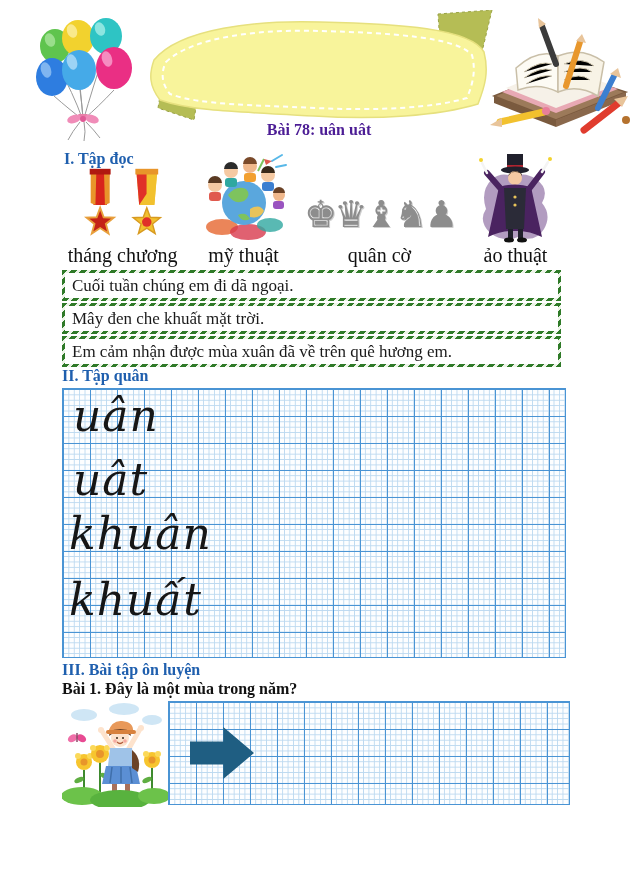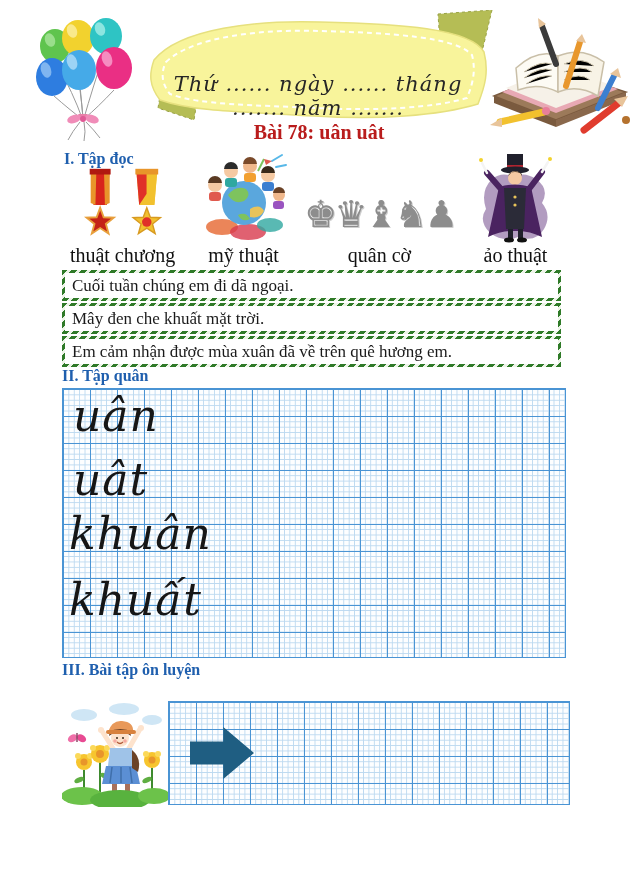--- a/index.html
+++ b/index.html
@@ -5,21 +5,21 @@
   html,body{margin:0;padding:0;background:#ffffff;}
   .page{position:relative;width:638px;height:886px;background:#ffffff;overflow:hidden;
         font-family:"Liberation Serif",serif;color:#1a1a1a;}
   .abs{position:absolute;}
 
   
   .banner-wrap{left:138px;top:10px;width:360px;height:118px;}
   .banner-text{left:150px;top:72px;width:336px;text-align:center;
     font-family:"DejaVu Serif",serif;font-style:italic;font-size:21px;color:#262626;letter-spacing:1px;}
   .lesson-title{left:0;top:121px;width:638px;text-align:center;
-    font-weight:bold;font-size:20px;color:#b91c1c;}
+    font-weight:bold;font-size:16px;color:#4c1d95;}
   .sec-head{font-weight:bold;font-size:16px;color:#1f5fae;}
   .sec1{left:64px;top:138px;margin-top:12px;}
   .sec2{left:62px;top:367px;}
   .sec3{left:62px;top:661px;}
   .ex-title{left:62px;top:680px;font-weight:bold;font-size:16px;color:#111;}
 
   
   .vocab-row{left:62px;top:155px;width:514px;height:112px;display:flex;}
   .vocab-cell{flex:1;display:flex;flex-direction:column;align-items:center;justify-content:flex-end;}
   .vocab-img{height:88px;display:flex;align-items:flex-end;justify-content:center;}
@@ -97,21 +97,20 @@
   <svg class="abs banner-wrap" viewBox="0 0 360 118">
     <polygon points="300,4 354,0 344,42 302,34" fill="#b5bd55" stroke="#9aa346" stroke-width="1" stroke-dasharray="3 3"></polygon>
     <polygon points="26,62 62,72 56,110 20,98" fill="#b5bd55" stroke="#9aa346" stroke-width="1" stroke-dasharray="3 3"></polygon>
     <path d="M16,50 C42,18 120,10 182,12 C262,14 332,18 346,42
              C351,62 347,76 340,94 C300,106 240,110 176,106
              C110,102 56,102 22,90 C11,76 11,64 16,50 Z" fill="#f8f49b" stroke="#e6e07e" stroke-width="1.5"></path>
     <path d="M28,52 C55,26 125,19 182,21 C255,23 318,27 334,45
              C338,61 335,73 329,88 C295,98 240,101 178,98
              C115,95 62,95 32,84 C23,73 23,62 28,52 Z" fill="none" stroke="#ffffff" stroke-width="2" stroke-dasharray="5 4"></path>
   </svg>
-  <div class="abs banner-text">Thứ ...... ngày ...... tháng ....... năm .......</div>
 
   <svg class="abs" style="left:486px;top:12px" width="148" height="126" viewBox="0 0 148 126">
     <polygon points="8,84 72,58 140,80 70,108" fill="#9c7a5a" stroke="#7a5a3e" stroke-width="1.5"></polygon>
     <polygon points="8,84 8,91 70,115 70,108" fill="#7a5a3e"></polygon>
     <polygon points="140,80 140,87 70,115 70,108" fill="#8a684c"></polygon>
     <polygon points="16,80 72,57 132,77 70,101" fill="#e8a9b4"></polygon>
     <polygon points="20,76 72,54 128,74 70,96" fill="#f6f1e8"></polygon>
     <path d="M30,56 Q52,36 72,44 L72,80 Q52,70 32,78 Z" fill="#fdfbf4" stroke="#c9bfa8" stroke-width="1.5"></path>
     <path d="M72,44 Q96,34 118,50 L112,84 Q92,72 72,80 Z" fill="#f8f3e6" stroke="#c9bfa8" stroke-width="1.5"></path>
     <g stroke="#cfc5ac" stroke-width="1">
@@ -157,21 +156,21 @@
           <polygon points="64,6 75,6 75,30 67,42" fill="#e03028"></polygon>
           <polygon points="86,6 75,6 75,30 83,42" fill="#f2c12e"></polygon>
           <polygon points="75,6 86,6 83,42 75,30" fill="#e03028" opacity="0"></polygon>
           <rect x="63" y="4" width="24" height="6" fill="#e8952a"></rect>
           <g transform="translate(75,60)">
             <path d="M0,-15 L3.7,-5.1 L14.3,-4.6 L6,2 L8.8,12.1 L0,6.3 L-8.8,12.1 L-6,2 L-14.3,-4.6 L-3.7,-5.1 Z" fill="#f2c12e" stroke="#d89a20" stroke-width="1.5"></path>
             <circle r="5" fill="#e03028"></circle>
           </g>
         </svg>
       </div>
-      <div class="vocab-label">thuật chương</div>
+      <div class="vocab-label">tháng chương</div>
     </div>
 
     <div class="vocab-cell">
       <div class="vocab-img">
         <svg width="92" height="90" viewBox="0 0 92 90">
           <g stroke="#58b8e8" stroke-width="2" stroke-linecap="round">
             <line x1="74" y1="8" x2="84" y2="2"></line>
               <line x1="78" y1="14" x2="88" y2="12"></line>
           </g>
           <ellipse cx="24" cy="74" rx="16" ry="8" fill="#e8703c" opacity="0.85"></ellipse>
@@ -252,20 +251,21 @@
 
   <div class="abs sec-head sec2">II. Tập quân</div>
   <div class="abs grid grid-main">
     <div class="hand-word w0">uân</div>
     <div class="hand-word w1">uât</div>
     <div class="hand-word w2">khuân</div>
     <div class="hand-word w3">khuất</div>
   </div>
 
   <div class="abs sec-head sec3">III. Bài tập ôn luyện</div>
+  <div class="abs ex-title">Bài 1. Đây là một mùa trong năm?</div>
 
   <svg class="abs girl-img" viewBox="0 0 106 109">
     <rect x="0" y="0" width="106" height="109" fill="#ffffff"></rect>
     <ellipse cx="22" cy="17" rx="13" ry="6" fill="#cfe6f5"></ellipse>
     <ellipse cx="62" cy="11" rx="15" ry="6" fill="#cfe6f5"></ellipse>
     <ellipse cx="90" cy="22" rx="10" ry="5" fill="#cfe6f5"></ellipse>
     <g transform="translate(15,40)">
       <ellipse cx="-4" cy="-2" rx="5" ry="3.5" fill="#ef6fa8" transform="rotate(-30)"></ellipse>
       <ellipse cx="4" cy="-2" rx="5" ry="3.5" fill="#e84a92" transform="rotate(30)"></ellipse>
       <line x1="0" y1="-5" x2="0" y2="4" stroke="#8a4a68" stroke-width="1.5"></line>

